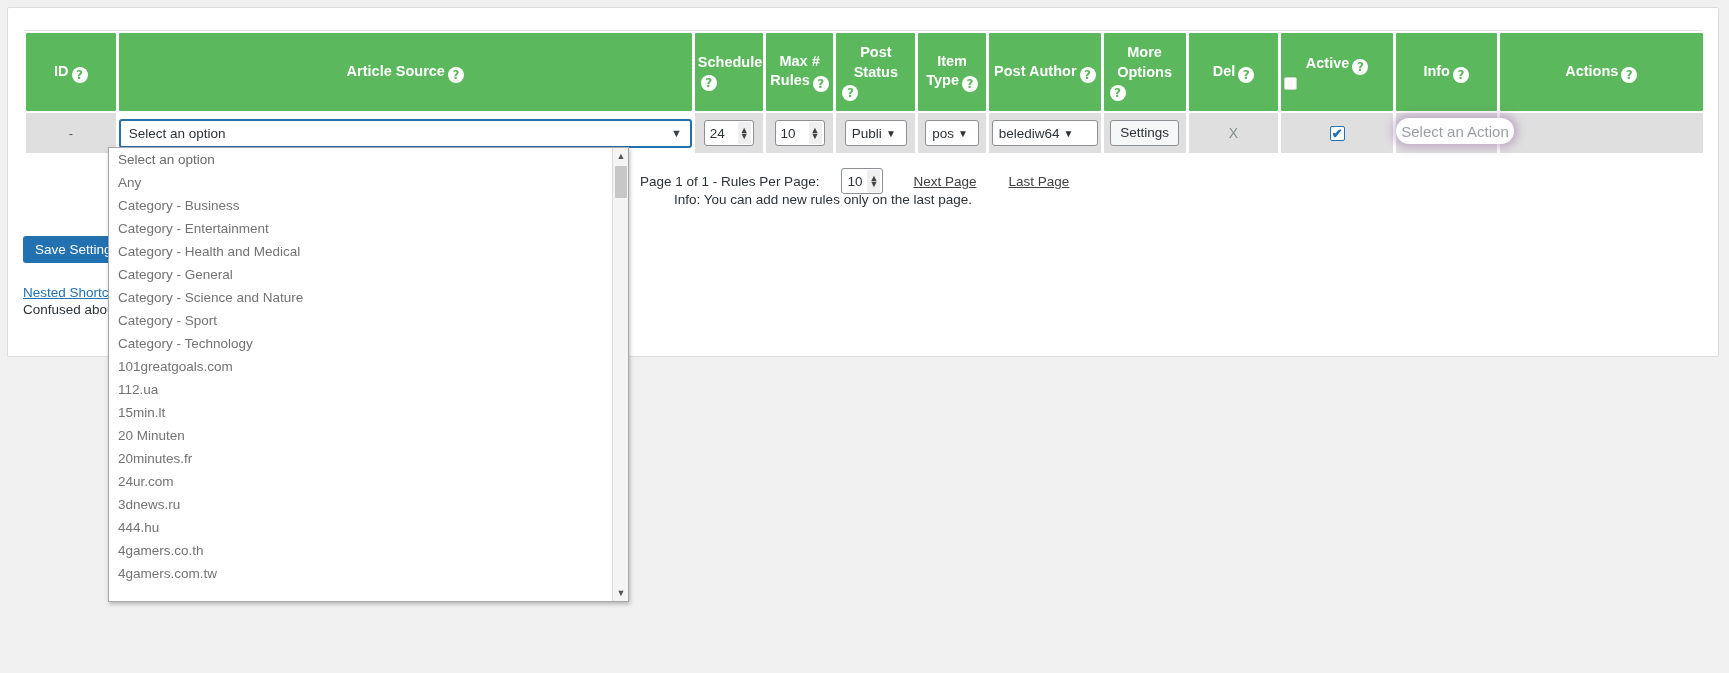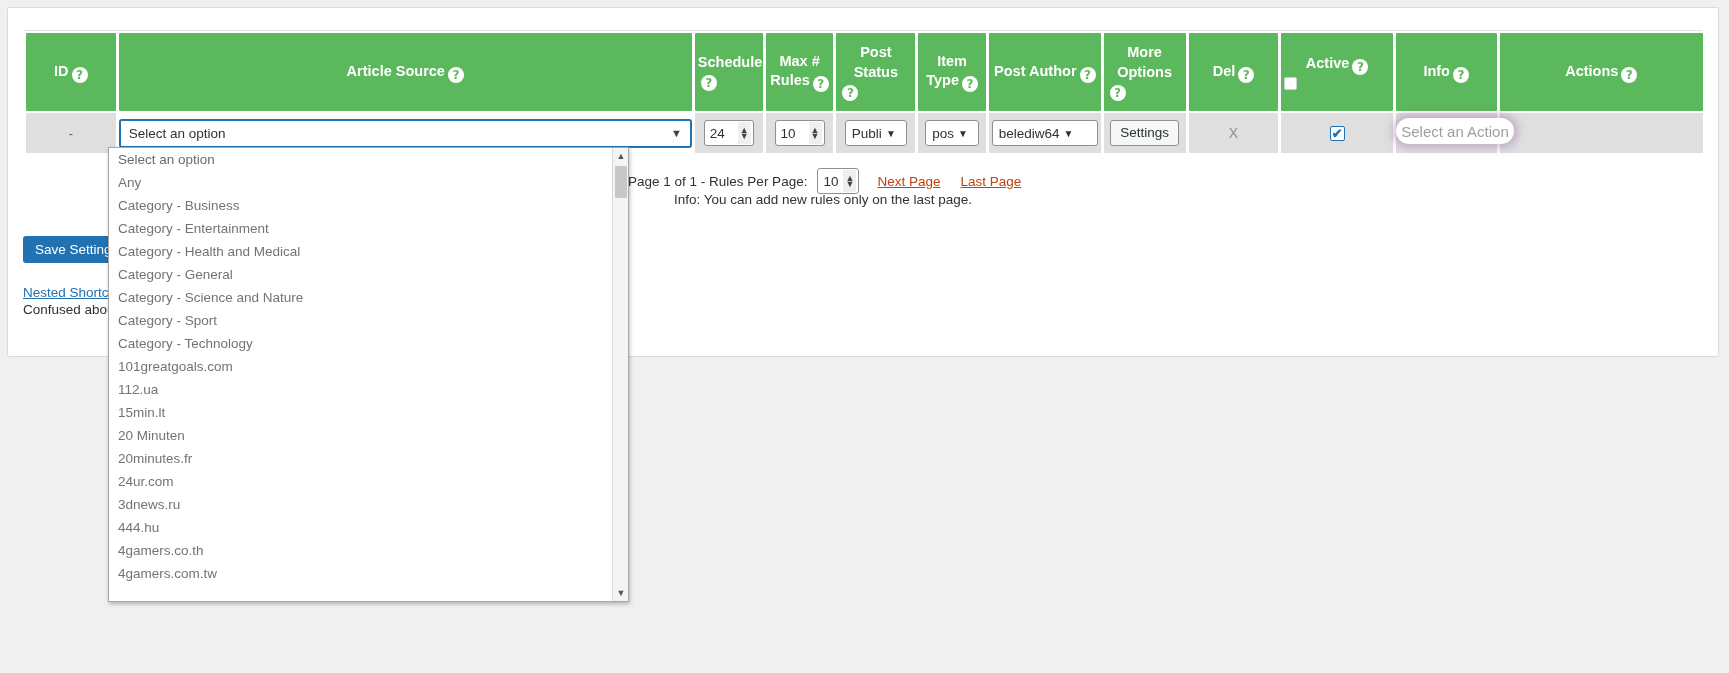--- a/index.html
+++ b/index.html
@@ -196,25 +196,25 @@
     justify-content: center;
     white-space: nowrap;
     overflow: hidden;
     cursor: pointer;
   }
 
   
   .pager {
     position: absolute;
     left: 560px; top: 168px;
-    display: flex; align-items: center; gap: 8px;
+    display: flex; align-items: center; gap: 20px;
     font-size: 13.5px; color: #2c3338;
     white-space: nowrap;
   }
-  .pager a { color: #c2410c; text-decoration: underline; cursor: pointer; }
+  .pager a { color: #404040; text-decoration: underline; cursor: pointer; }
   .pager .numbox { width: 42px; margin: 0 2px; }
   .info-line {
     position: absolute;
     left: 674px; top: 192px;
     font-size: 13.5px; color: #2c3338; text-align: center;
   }
 
   
   .btn-save {
     position: absolute;

